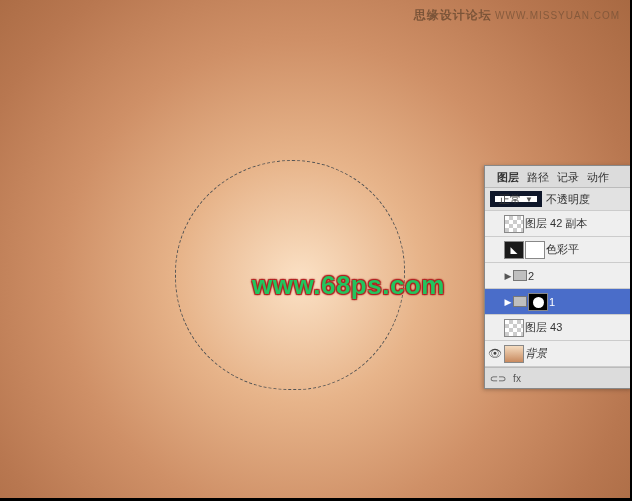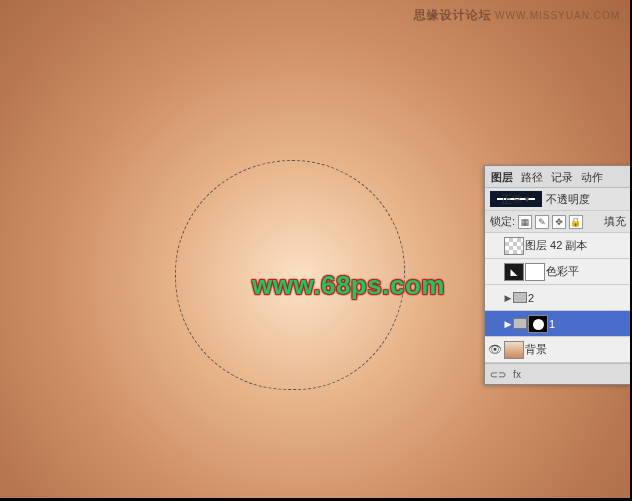--- a/index.html
+++ b/index.html
@@ -4,45 +4,45 @@
 <style>
 *{margin:0;padding:0;box-sizing:border-box;font-family:"Microsoft YaHei",SimSun,Arial,sans-serif}
 body{width:632px;height:501px;position:relative;overflow:hidden;background:#000}
 .canvas{position:absolute;top:0;left:0;width:632px;height:501px;background:radial-gradient(circle at 300px 280px,#fbe1c5 0%,#e7b48a 28%,#cf9067 55%,#b87750 80%,#a86942 100%)}
 .selection{position:absolute;left:175px;top:160px;width:230px;height:230px;border:1.5px dashed #545454;border-radius:52% 50% 48% 50%/50% 49% 52% 50%;background:transparent}
 .watermark-top{position:absolute;top:7px;right:12px;font-size:12px;color:#7b5438}
 .watermark-top .bold{font-weight:bold;letter-spacing:1px}
 .watermark-top .thin{font-size:10px;letter-spacing:1px;opacity:.8}
 .watermark-center{position:absolute;left:252px;top:270px;font-size:26px;font-weight:bold;font-family:Arial;color:#22c55e;text-shadow:0 0 3px #b02020,1px 1px 1px #b02020,-1px -1px 1px #b02020,1px -1px 1px #b02020,-1px 1px 1px #b02020;letter-spacing:.5px}
 .panel{position:absolute;right:0;top:165px;width:148px;background:#e6e6e6;border:1px solid #888;box-shadow:-1px 1px 4px rgba(0,0,0,.25);font-size:11px;color:#333}
-.panel-tabs{display:flex;gap:8px;padding:4px 6px 2px;border-bottom:1px solid #bbb;background:#dcdcdc}
+.panel-tabs{display:flex;gap:8px;padding:4px 12px 2px;border-bottom:1px solid #bbb;background:#dcdcdc}
 .panel-tabs .tab{cursor:pointer}
 .panel-tabs .tab.active{font-weight:bold}
 .panel-row{display:flex;align-items:center;gap:4px;padding:3px 5px;border-bottom:1px solid #ccc;background:#e2e2e2}
-.sel{display:inline-flex;align-items:center;height:16px;padding:0 4px;border:7px solid #0f172a;background:#fff;font-size:11px;min-width:52px;justify-content:space-between}
+.sel{display:inline-flex;align-items:center;height:16px;padding:0 4px;border:5px solid #0f172a;background:#fff;font-size:11px;min-width:52px;justify-content:space-between}
 .sel .tri{font-size:8px;color:#555}
 .lbl{color:#333}
 .lock-row{padding:3px 5px;display:flex;align-items:center;gap:3px;border-bottom:1px solid #ccc;background:#e2e2e2}
 .ic{width:14px;height:14px;border:1px solid #999;background:#fff;display:inline-flex;align-items:center;justify-content:center;font-size:9px;color:#555}
 .layers{background:#efefef}
 .layer{display:flex;align-items:center;height:26px;border-bottom:1px solid #ccc;padding:0 2px;gap:1px}
 .layer.sel-layer{background:#4a6dc9;color:#fff}
 .eye{width:16px;height:16px;display:inline-flex;align-items:center;justify-content:center;font-size:11px;color:#444}
 .thumb{width:20px;height:18px;border:1px solid #888;background:#fff;display:inline-flex;align-items:center;justify-content:center;overflow:hidden;font-size:9px}
 .thumb.trans{background:repeating-conic-gradient(#ccc 0 25%,#fff 0 50%) 0 0/8px 8px}
 .thumb.grad{background:linear-gradient(#f5dcc0,#c88a5f)}
 .thumb.white{background:#fff}
 .thumb.dark{background:#1a1a1a;color:#fff}
 .thumb.mask{background:#000;position:relative}
 .thumb.mask::after{content:"";position:absolute;left:4px;top:3px;width:11px;height:11px;border-radius:50%;background:#fff}
 .arrow{width:8px;font-size:9px;color:#555;text-align:center}
 .layer.sel-layer .arrow{color:#fff}
 .folder{width:14px;height:11px;background:#bfbfbf;border:1px solid #777}
 .lname{font-size:11px;white-space:nowrap;overflow:hidden}
-.lname.italic{}
+.lname.italic{font-style:italic}
 .panel-footer{display:flex;gap:5px;padding:4px 6px;background:#dcdcdc;border-top:1px solid #bbb;justify-content:flex-start;align-items:center}
 .fic{width:14px;height:12px;display:inline-flex;align-items:center;justify-content:center;font-size:10px;color:#555}
 .bottom-border{position:absolute;left:0;bottom:0;width:632px;height:3px;background:#000}
 .right-border{position:absolute;right:0;top:0;width:2px;height:501px;background:#000}
 </style>
 </head>
 <body>
 
 <div class="canvas">
   <div class="selection"></div>
@@ -64,28 +64,20 @@
   </div>
 
   <div class="panel-row">
     <span class="sel">
       <span>正常</span>
       <span class="tri">▼</span>
     </span>
     <span class="lbl">不透明度</span>
   </div>
 
-  <div class="lock-row">
-    <span class="lbl">锁定:</span>
-    <span class="ic">▦</span>
-    <span class="ic">✎</span>
-    <span class="ic">✥</span>
-    <span class="ic">🔒</span>
-    <span class="lbl" style="margin-left:auto">填充</span>
-  </div>
 
   <div class="layers">
 
     <div class="layer">
       <span class="eye"></span>
       <span class="thumb trans"></span>
       <span class="lname">图层 42 副本</span>
     </div>
 
     <div class="layer">
@@ -103,20 +95,25 @@
     </div>
 
     <div class="layer sel-layer">
       <span class="eye"></span>
       <span class="arrow">▶</span>
       <span class="folder"></span>
       <span class="thumb mask"></span>
       <span class="lname">1</span>
     </div>
 
+    <div class="layer">
+      <span class="eye"></span>
+      <span class="thumb trans"></span>
+      <span class="lname">图层 43</span>
+    </div>
 
     <div class="layer">
       <span class="eye">👁</span>
       <span class="thumb grad"></span>
       <span class="lname italic">背景</span>
     </div>
 
   </div>
 
   <div class="panel-footer">

